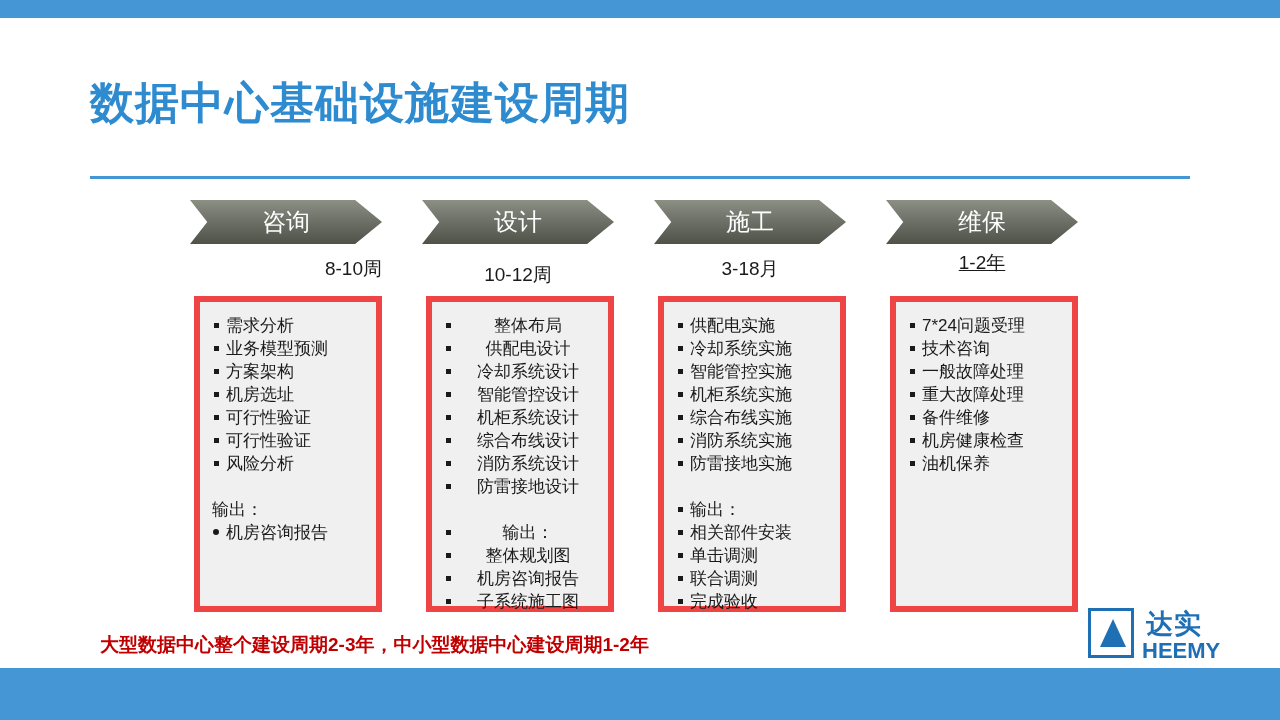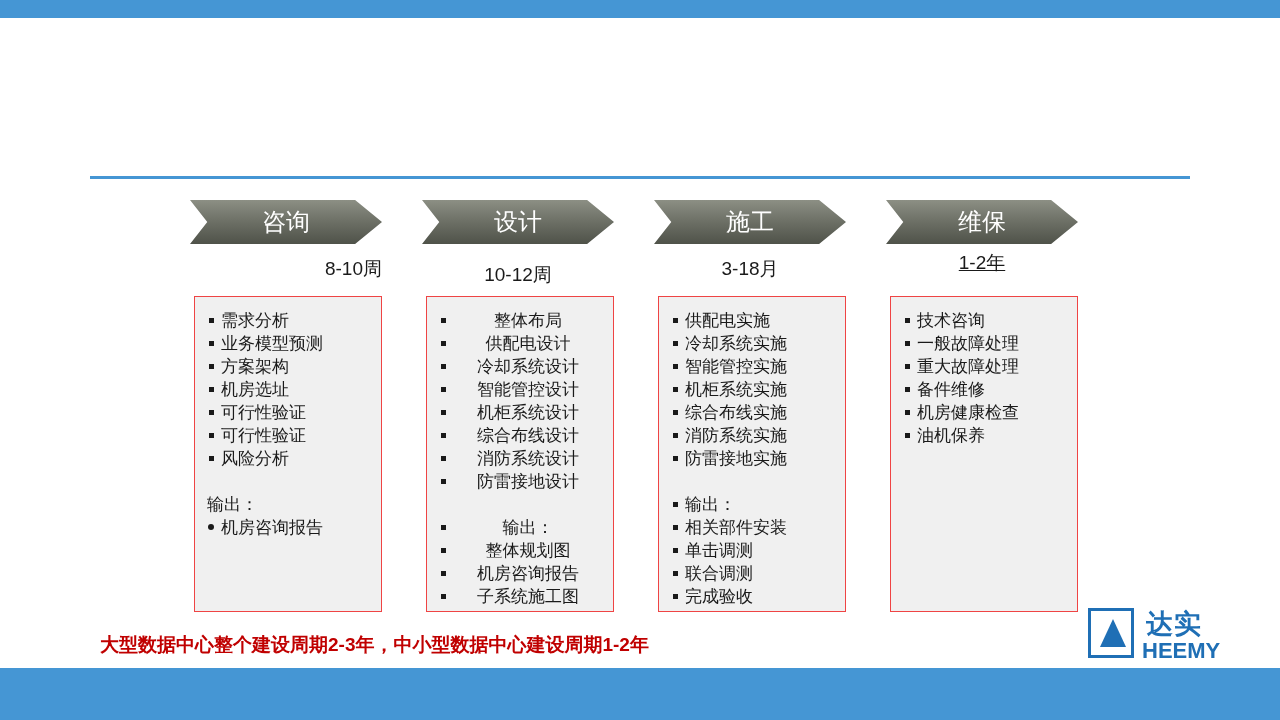--- a/index.html
+++ b/index.html
@@ -91,21 +91,21 @@
   .duration.d1 { left: 422px; top: 262px; }
   .duration.d2 { left: 654px; top: 256px; }
   .duration.d3 { left: 886px; top: 250px; text-decoration: underline; }
 
   .panel {
     position: absolute;
     top: 296px;
     width: 188px;
     height: 316px;
     background: #f0f0f0;
-    border: 1px solid #ef4444;
+    border: 6px solid #ef4444;
     padding: 12px 10px 10px 12px;
     box-sizing: border-box;
   }
   .panel.p0 { left: 194px; }
   .panel.p1 { left: 426px; text-align: center; }
   .panel.p2 { left: 658px; }
   .panel.p3 { left: 890px; }
 
   .item {
     font-size: 17px;
@@ -194,20 +194,21 @@
   }
 </style>
 </head>
 <body>
 
 <div class="slide">
 
   <div class="bar-top"></div>
   <div class="bar-bottom"></div>
 
+  <div class="title">数据中心基础设施建设周期</div>
   <div class="title-rule"></div>
 
   <div class="chev-row">
     <div class="chev c0">咨询</div>
     <div class="chev c1">设计</div>
     <div class="chev c2">施工</div>
     <div class="chev c3">维保</div>
   </div>
 
   <div class="duration d0">8-10周</div>
@@ -251,20 +252,21 @@
       <div class="item sq">消防系统实施</div>
       <div class="item sq">防雷接地实施</div>
       <div class="item gap plain"></div>
       <div class="item sq">输出：</div>
       <div class="item sq">相关部件安装</div>
       <div class="item sq">单击调测</div>
       <div class="item sq">联合调测</div>
       <div class="item sq">完成验收</div>
     </div>
   <div class="panel p3">
+      <div class="item sq">7*24问题受理</div>
       <div class="item sq">技术咨询</div>
       <div class="item sq">一般故障处理</div>
       <div class="item sq">重大故障处理</div>
       <div class="item sq">备件维修</div>
       <div class="item sq">机房健康检查</div>
       <div class="item sq">油机保养</div>
     </div>
 
   <div class="footnote">大型数据中心整个建设周期2-3年，中小型数据中心建设周期1-2年</div>
 

